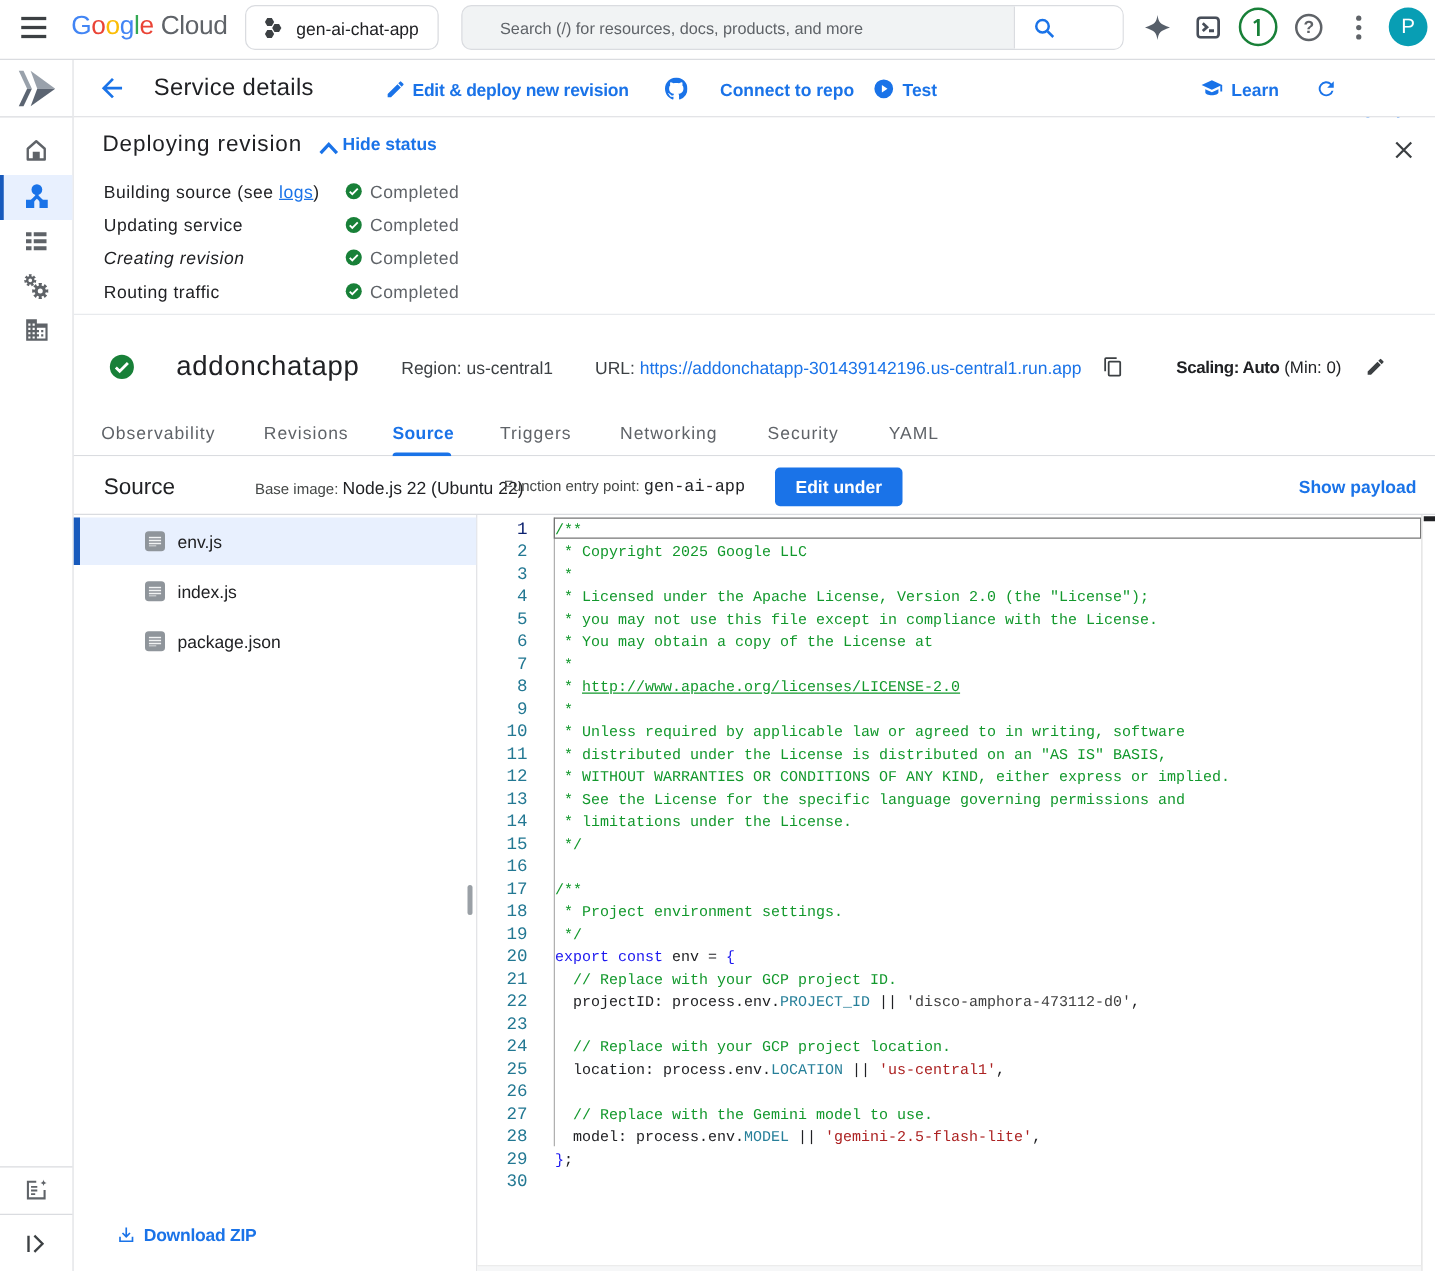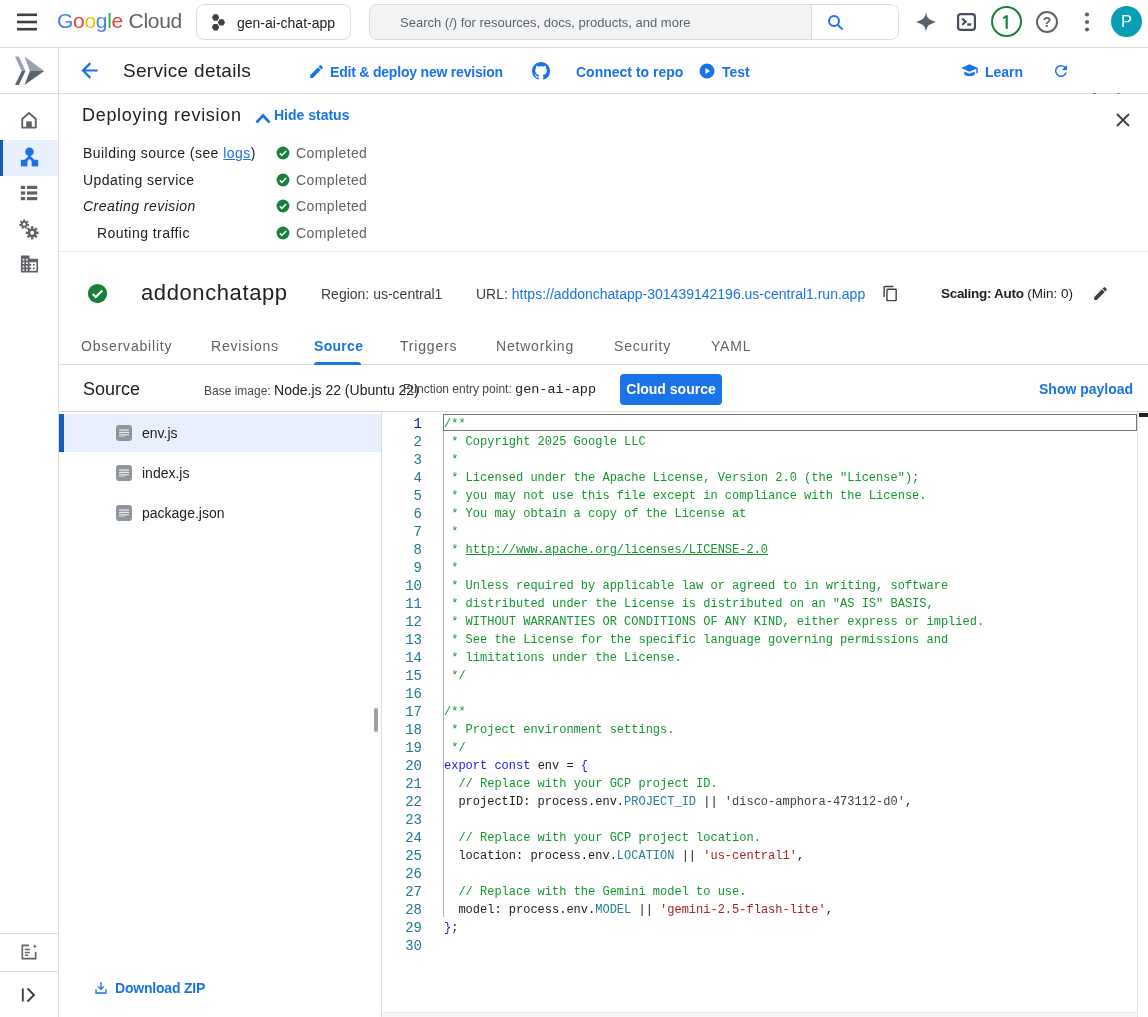--- a/index.html
+++ b/index.html
@@ -177,21 +177,21 @@
         <path fill="none" stroke="#1a73e8" stroke-width="2.6" d="M1.5 9.5 L8 2.5 L14.5 9.5"></path>
       </svg>
     <div class="abs" style="left:215px;top:13px;font-size:14px;color:#1a73e8;font-weight:bold;">Hide status</div>
     <svg class="abs" style="left:1056px;top:18px;" width="16" height="16" viewBox="0 0 16 16">
         <path stroke="#3c4043" stroke-width="1.8" d="M2 2 L14 14 M14 2 L2 14"></path>
       </svg>
 
     <div class="abs" style="left:24px;top:51px;font-size:14px;letter-spacing:0.45px;">Building source (see <span style="color:#1a73e8;text-decoration:underline;">logs</span>)</div>
     <div class="abs" style="left:24px;top:77.5px;font-size:14px;letter-spacing:0.45px;">Updating service</div>
     <div class="abs" style="left:24px;top:104px;font-size:14px;letter-spacing:0.45px;font-style:italic;">Creating revision</div>
-    <div class="abs" style="left:24px;top:130.5px;font-size:14px;letter-spacing:0.45px;margin-left:14px;">Routing traffic</div>
+    <div class="abs" style="left:24px;top:130.5px;font-size:14px;letter-spacing:0.45px;">Routing traffic</div>
     <svg class="abs" style="left:217px;top:52px;" width="14" height="14" viewBox="0 0 24 24">
         <circle cx="12" cy="12" r="11" fill="#188038"></circle>
         <path d="M6.5 12.5 L10 16 L17.5 8.5" stroke="#fff" stroke-width="2.6" fill="none"></path>
       </svg>
     <svg class="abs" style="left:217px;top:78.5px;" width="14" height="14" viewBox="0 0 24 24">
         <circle cx="12" cy="12" r="11" fill="#188038"></circle>
         <path d="M6.5 12.5 L10 16 L17.5 8.5" stroke="#fff" stroke-width="2.6" fill="none"></path>
       </svg>
     <svg class="abs" style="left:217px;top:105px;" width="14" height="14" viewBox="0 0 24 24">
         <circle cx="12" cy="12" r="11" fill="#188038"></circle>
@@ -232,21 +232,21 @@
     <div class="abs" style="left:437px;top:8px;font-size:14px;letter-spacing:0.8px;color:#5f6368;">Networking</div>
     <div class="abs" style="left:555px;top:8px;font-size:14px;letter-spacing:0.8px;color:#5f6368;">Security</div>
     <div class="abs" style="left:652px;top:8px;font-size:14px;letter-spacing:0.8px;color:#5f6368;">YAML</div>
     <div class="abs" style="left:255px;top:32px;width:47px;height:3px;background:#1a73e8;border-radius:3px 3px 0 0;"></div>
   </div>
 
   <div class="abs" style="left:59px;top:365px;width:1089px;height:47px;background:#fff;border-bottom:1px solid #dadce0;">
     <div class="abs" style="left:24px;top:14px;font-size:18px;color:#202124;">Source</div>
     <div class="abs" style="left:105px;top:17px;font-size:12px;color:#444746;margin-left:40px;">Base image: <span style="font-size:14px;color:#202124;">Node.js 22 (Ubuntu 22)</span></div>
     <div class="abs" style="left:344px;top:17px;font-size:12px;color:#444746;">Function entry point: <span style="font-family:'Liberation Mono',monospace;font-size:13.5px;color:#202124;">gen-ai-app</span></div>
-    <div class="abs" style="left:561px;top:9px;width:102px;height:31px;background:#1a73e8;border-radius:4px;color:#fff;font-size:14px;font-weight:bold;text-align:center;line-height:31px;">Cloud source</div>
+    <div class="abs" style="left:561px;top:9px;width:102px;height:31px;background:#1a73e8;border-radius:4px;color:#fff;font-size:14px;font-weight:bold;text-align:center;line-height:31px;">Edit under</div>
     <div class="abs" style="left:980px;top:16px;font-size:14px;color:#1a73e8;font-weight:bold;">Show payload</div>
   </div>
 
   <div class="abs" style="left:59px;top:412px;width:323px;height:605px;background:#fff;border-right:1px solid #dadce0;">
     <div class="abs" style="left:0;top:2px;width:322px;height:38px;background:#e8f0fe;"></div>
     <div class="abs" style="left:0;top:2px;width:5px;height:38px;background:#185abc;"></div>
     <div class="abs" style="left:57px;top:13px;width:16px;height:16px;background:#8f959b;border-radius:3px;"></div>
     <svg class="abs" style="left:60px;top:17px;" width="10" height="8" viewBox="0 0 10 8">
         <g stroke="#f1f3f4" stroke-width="1.1">
           <line x1="0" y1="1" x2="10" y2="1"></line>

